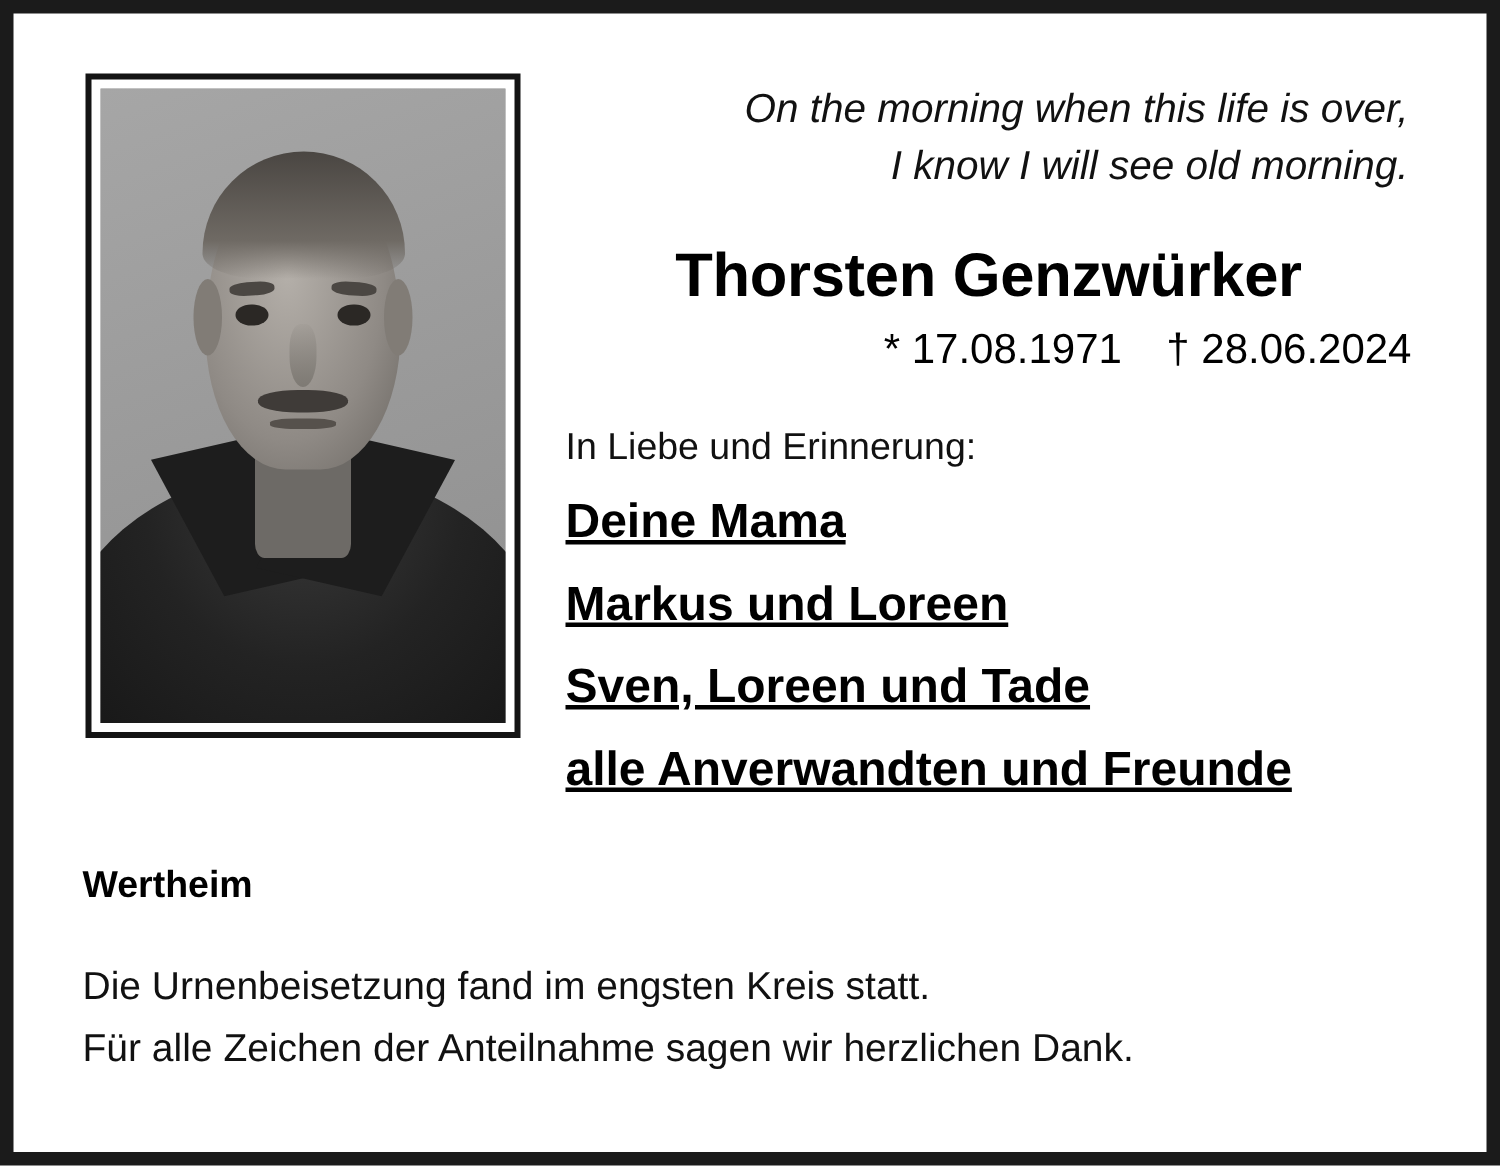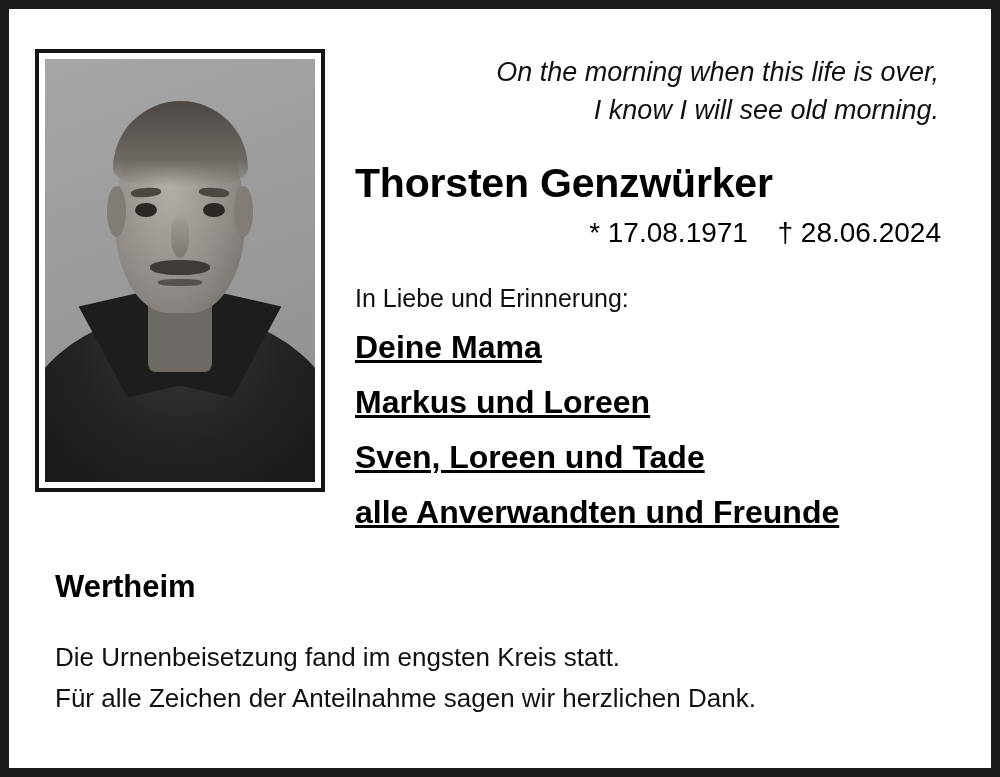--- a/index.html
+++ b/index.html
@@ -19,21 +19,21 @@
     width: 1000px;
     height: 777px;
     box-sizing: border-box;
     border: 9px solid #1b1b1b;
     background: #ffffff;
   }
 
   .inner {
     position: absolute;
     inset: 0;
-    padding: 40px 46px 0 26px;
+    padding: 40px 46px 0 48px;
     box-sizing: border-box;
     border-radius: 17px;
   }
 
   .top-row {
     display: flex;
     align-items: flex-start;
   }
 
   
@@ -173,21 +173,21 @@
     font-style: italic;
     font-size: 27px;
     line-height: 1.42;
     color: #111111;
     text-align: right;
     padding-right: 6px;
   }
 
   .name {
     margin-top: 30px;
-    text-align: left;
+    text-align: center;
     font-size: 41px;
     font-weight: 700;
     color: #000000;
     letter-spacing: -0.2px;
     padding-right: 4px;
   }
 
   .dates {
     margin-top: 10px;
     text-align: right;
@@ -215,21 +215,21 @@
   }
 
   
   .bottom {
     position: absolute;
     left: 46px;
     right: 46px;
     bottom: 50px;
   }
   .city {
-    font-size: 31px;
+    font-size: 25px;
     font-weight: 700;
     color: #000000;
     margin-bottom: 10px;
   }
   .note {
     font-size: 26px;
     color: #111111;
     line-height: 1.55;
     margin-top: 32px;
   }

